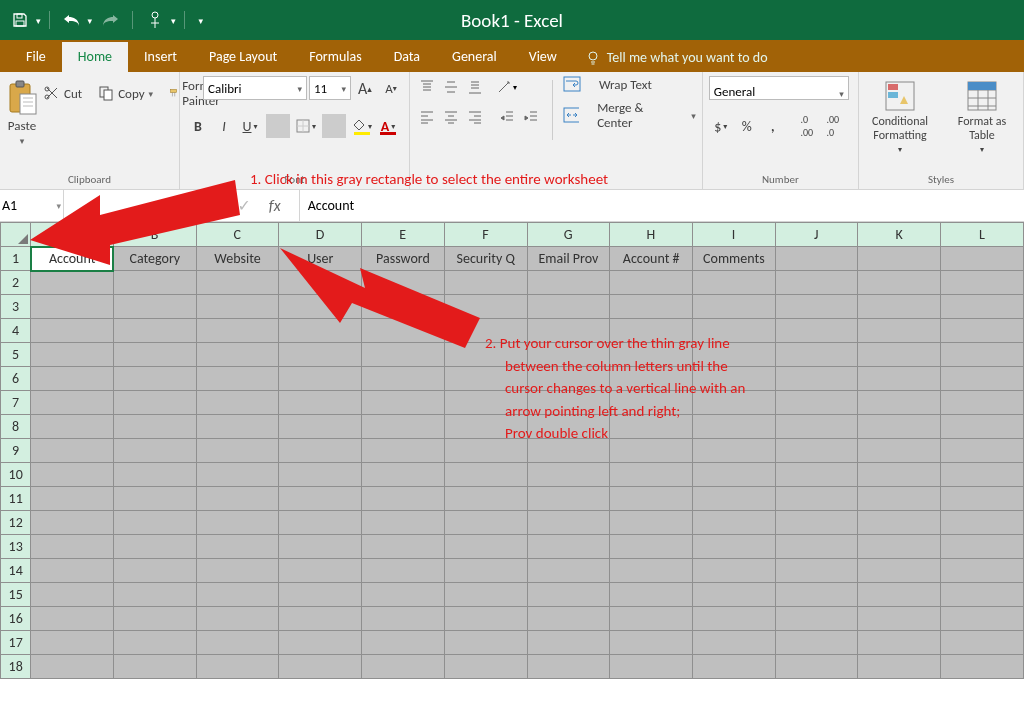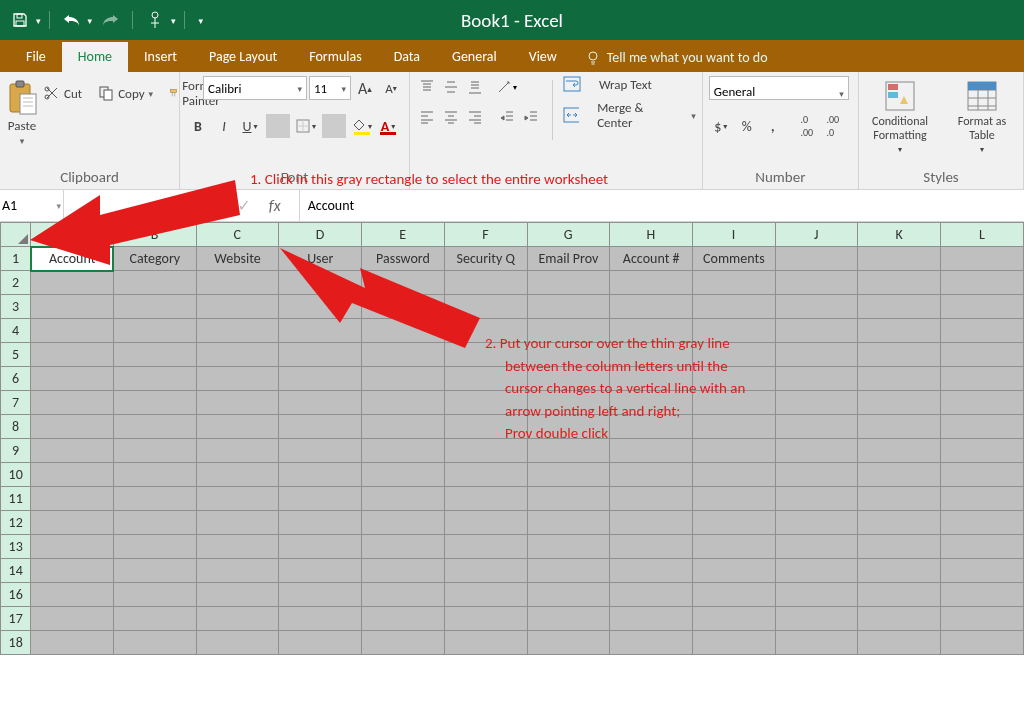--- a/index.html
+++ b/index.html
@@ -17,21 +17,21 @@
   
   .tabs { background: #a16207; height: 32px; display: flex; align-items: flex-end; padding-left: 10px; gap: 0; color: #fff; }
   .tab { padding: 6px 16px 7px; font-size: 14px; color: #fff; cursor: default; }
   .tab.active { background: #f1f1f1; color: #168847; }
   .tellme { display: flex; align-items: center; gap: 6px; font-size: 14px; color: #e2f5ec; padding-left: 12px; padding-bottom: 6px; }
   .bulb { width: 16px; height: 16px; }
 
   
   .ribbon { background: #f1f1f1; border-bottom: 1px solid #d4d4d4; height: 118px; display: flex; }
   .group { border-right: 1px solid #d4d4d4; padding: 4px 6px 2px; display: flex; flex-direction: column; justify-content: space-between; }
-  .group-label { font-size: 15px; color: #666; text-align: center; padding: 2px 0 1px; position: relative; }
+  .group-label { font-size: 11px; color: #666; text-align: center; padding: 2px 0 1px; position: relative; }
   .gbody { display: flex; align-items: flex-start; gap: 6px; flex: 1; }
 
   
   .paste-btn { display: flex; flex-direction: column; align-items: center; width: 44px; padding-top: 4px; gap: 2px; font-size: 13px; color: #444; }
   .clip-stack { display: flex; gap: 16px; font-size: 13px; color: #444; padding-top: 2px; }
   .clip-row { display: flex; align-items: center; gap: 4px; }
   .clip-row svg { width: 16px; height: 16px; }
 
   
   .font-row1 { display: flex; align-items: center; gap: 2px; }
@@ -602,20 +602,35 @@
           <td class="cell"></td>
           <td class="cell"></td>
           <td class="cell"></td>
           <td class="cell"></td>
           <td class="cell"></td>
           <td class="cell"></td>
           <td class="cell"></td>
           <td class="cell"></td>
         </tr>
   <tr>
+          <th class="rowhdr">15</th>
+          <td class="cell"></td>
+          <td class="cell"></td>
+          <td class="cell"></td>
+          <td class="cell"></td>
+          <td class="cell"></td>
+          <td class="cell"></td>
+          <td class="cell"></td>
+          <td class="cell"></td>
+          <td class="cell"></td>
+          <td class="cell"></td>
+          <td class="cell"></td>
+          <td class="cell"></td>
+        </tr>
+  <tr>
           <th class="rowhdr">16</th>
           <td class="cell"></td>
           <td class="cell"></td>
           <td class="cell"></td>
           <td class="cell"></td>
           <td class="cell"></td>
           <td class="cell"></td>
           <td class="cell"></td>
           <td class="cell"></td>
           <td class="cell"></td>

